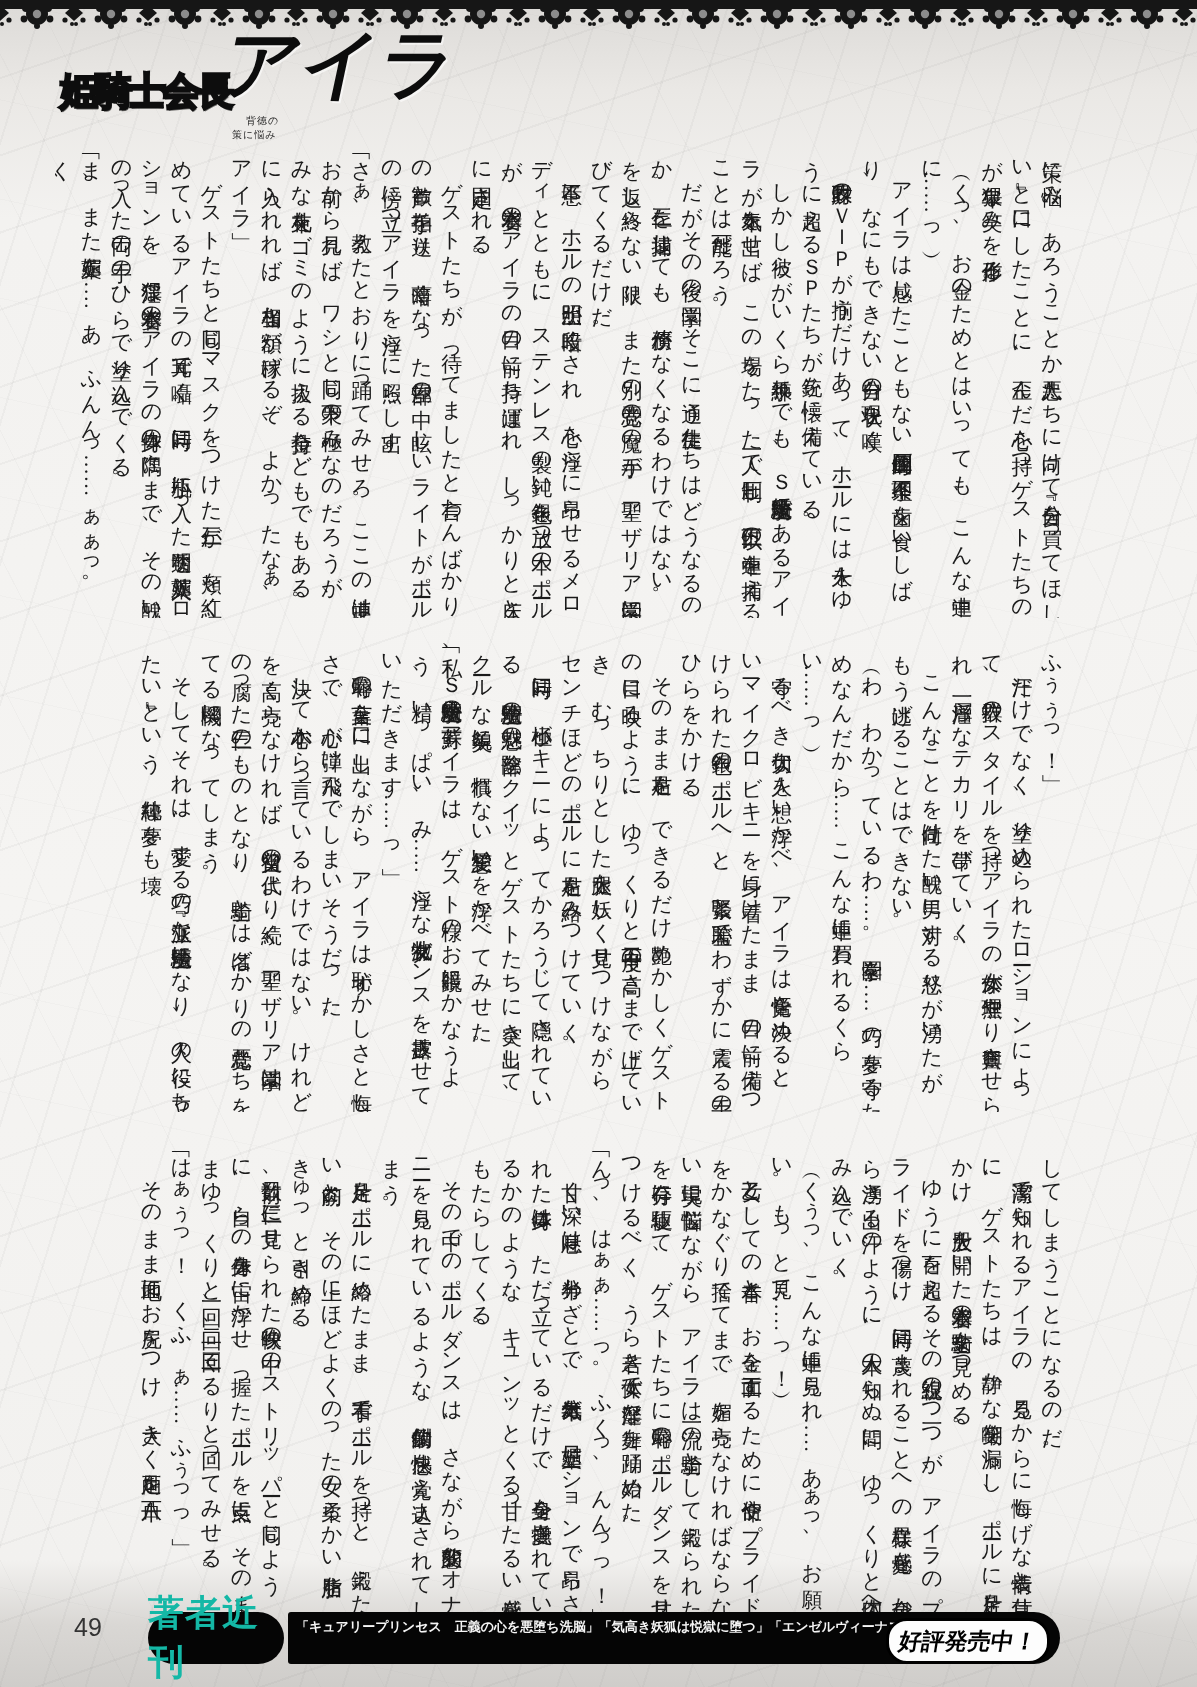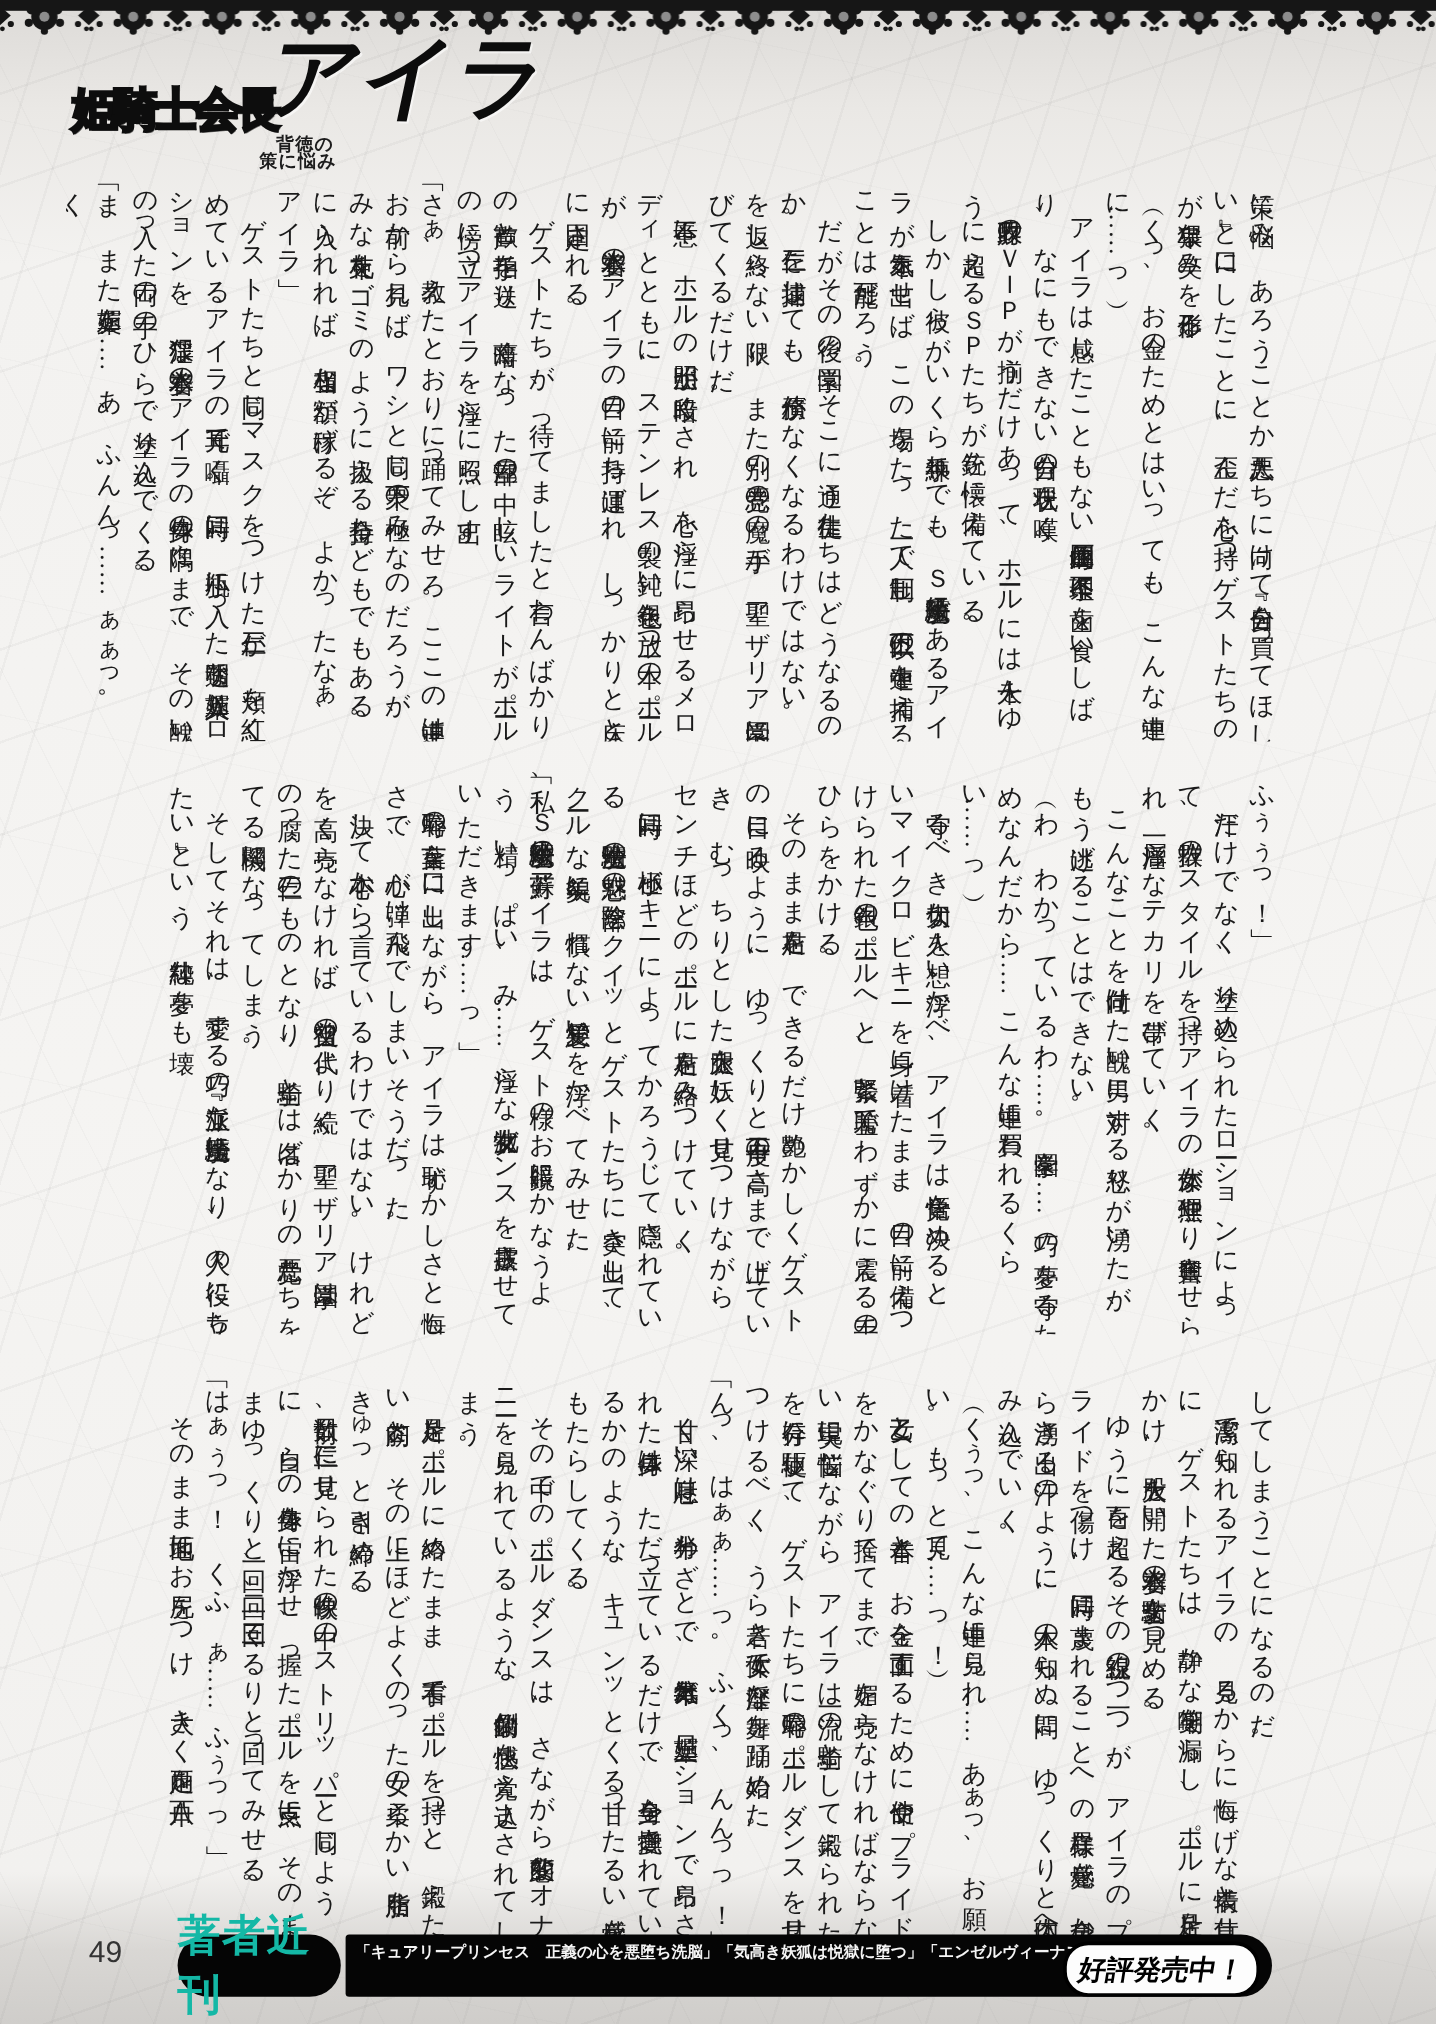--- a/index.html
+++ b/index.html
@@ -28,22 +28,22 @@
     margin-top:16px;
   }
   .logo-name{
     position:absolute;left:168px;top:-8px;
     font-size:76px;font-weight:900;color:#0c0c0c;
     transform:skewX(-12deg);
     text-shadow:2px 2px 0 rgba(255,255,255,.6);
     white-space:nowrap;
   }
   .logo-sub{
-    position:absolute;left:160px;top:92px;
-    font-size:15px;font-weight:bold;color:#1c1c1c;
+    position:absolute;left:176px;top:92px;
+    font-size:10px;font-weight:normal;color:#1c1c1c;
     line-height:14px;letter-spacing:1px;white-space:nowrap;
   }
   .logo-sub .l1{margin-left:14px;}
   
   .band{
     position:absolute;left:55px;width:1012px;height:472px;
     writing-mode:vertical-rl;
     font-size:21px;line-height:1.43;
     letter-spacing:0.5px;
     overflow:hidden;

